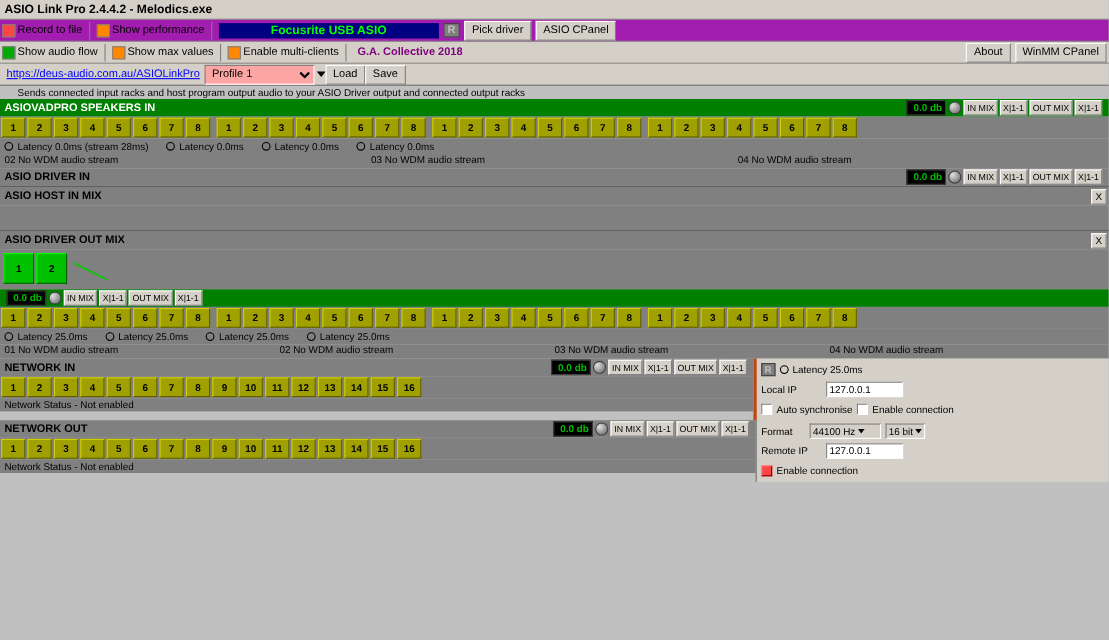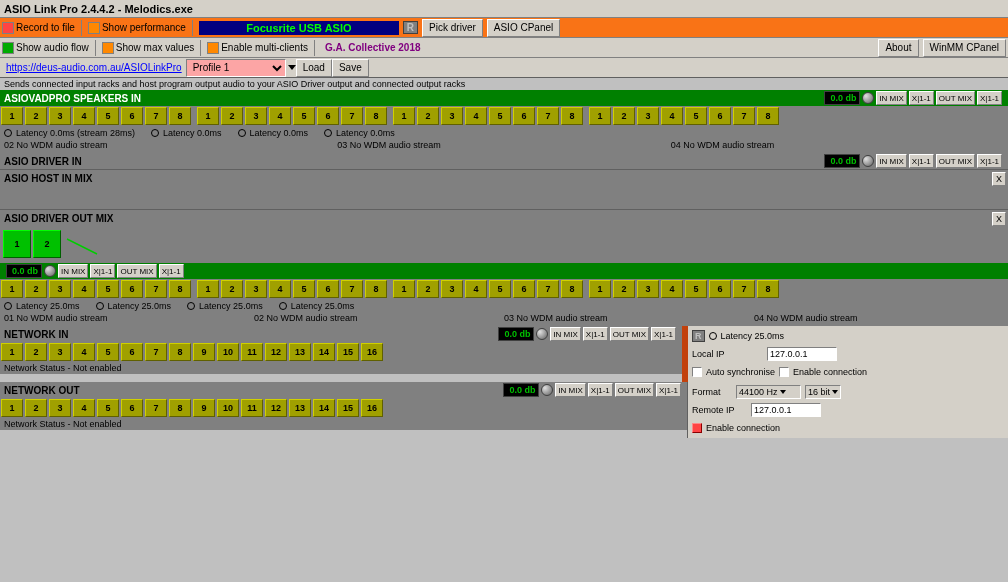--- a/index.html
+++ b/index.html
@@ -18,21 +18,21 @@
       padding: 2px 4px;
       font-size: 11px;
       font-weight: bold;
       display: flex;
       align-items: center;
       height: 18px;
     }
     .toolbar-row1 {
       display: flex;
       align-items: center;
-      background: #f97316;
+      background: #a21caf;
       border-bottom: 1px solid #808080;
       height: 20px;
       padding: 1px 2px;
       gap: 4px;
     }
     .toolbar-row2 {
       display: flex;
       align-items: center;
       background: #d4d0c8;
       border-bottom: 1px solid #808080;
@@ -202,21 +202,21 @@
       font-size: 9px;
       width: 14px;
       height: 14px;
       display: flex;
       align-items: center;
       justify-content: center;
       cursor: pointer;
     }
     .info-text {
       font-size: 9px;
-      padding: 1px 4px;
+      padding: 1px 16px;
       background: #c0c0c0;
     }
     .green-channel {
       width: 28px;
       height: 28px;
       background: #00c000;
       border: 1px solid;
       border-color: #00ff00 #006000 #006000 #00ff00;
       display: flex;
       align-items: center;
@@ -501,21 +501,21 @@
   <div class="stream-label-row">
     <span class="stream-label">01 No WDM audio stream</span>
     <span class="stream-label">02 No WDM audio stream</span>
     <span class="stream-label">03 No WDM audio stream</span>
     <span class="stream-label">04 No WDM audio stream</span>
   </div>
 </div>
 
 <div style="display:flex;">
 
-  <div style="flex:1;border-right:6px solid #c2410c;">
+  <div style="flex:1;border-right:3px solid #c2410c;">
     <div class="section-header" style="display:flex;align-items:center;background:#808080;">
       <span style="flex:1;font-weight:bold;">NETWORK IN</span>
       <div class="header-right-controls">
         <div class="db-display">0.0 db</div>
         <div class="volume-knob"></div>
         <button class="small-btn">IN MIX</button>
         <button class="small-btn">X|1-1</button>
         <button class="small-btn">OUT MIX</button>
         <button class="small-btn">X|1-1</button>
       </div>
@@ -542,21 +542,21 @@
       <span>Network Status - Not enabled</span>
     </div>
   </div>
 
   <div style="width:320px;background:#d4d0c8;padding:2px 4px;font-size:9px;">
     <div style="display:flex;align-items:center;gap:4px;height:16px;">
       <span class="r-badge" style="font-size:9px;padding:0 2px;background:#808080;">R</span>
       <span style="display:inline-block;width:8px;height:8px;border:1px solid #000;border-radius:50%;"></span>
       <span>Latency 25.0ms</span>
     </div>
-    <div style="display:flex;align-items:center;gap:20px;height:16px;margin-top:2px;">
+    <div style="display:flex;align-items:center;gap:4px;height:16px;margin-top:2px;">
       <span style="min-width:55px;">Local IP</span>
       <div class="net-value">127.0.0.1</div>
     </div>
     <div style="display:flex;align-items:center;gap:4px;height:16px;margin-top:2px;">
       <div class="small-checkbox"></div>
       <span>Auto synchronise</span>
       <div class="small-checkbox"></div>
       <span>Enable connection</span>
     </div>
   </div>

